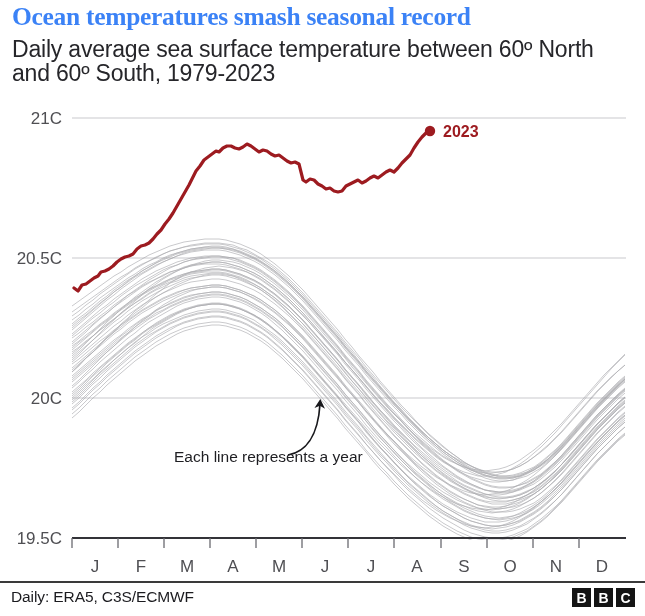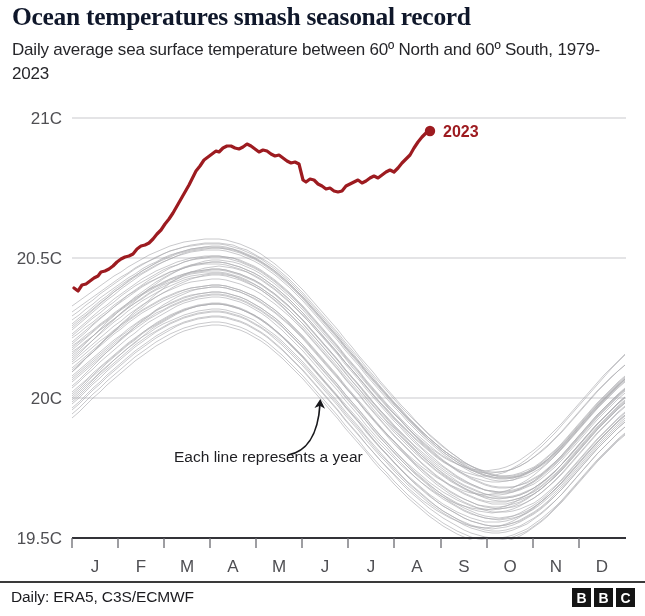--- a/index.html
+++ b/index.html
@@ -24,30 +24,30 @@
   }
   .title {
     position: absolute;
     left: 12px;
     top: 2px;
     width: 620px;
     font-family: "Liberation Serif", "DejaVu Serif", serif;
     font-size: 25.5px;
     font-weight: bold;
     letter-spacing: -0.3px;
-    color: #0f172a;
+    color: #3b82f6;
     line-height: 30px;
     white-space: nowrap;
   }
   .subtitle {
     position: absolute;
     left: 12px;
     top: 38px;
     width: 615px;
-    font-size: 17px;
+    font-size: 23px;
     font-weight: 400;
     color: #26262a;
     line-height: 23.5px;
     letter-spacing: -0.2px;
   }
   .plot-svg {
     position: absolute;
     left: 0;
     top: 0;
     width: 645px;

